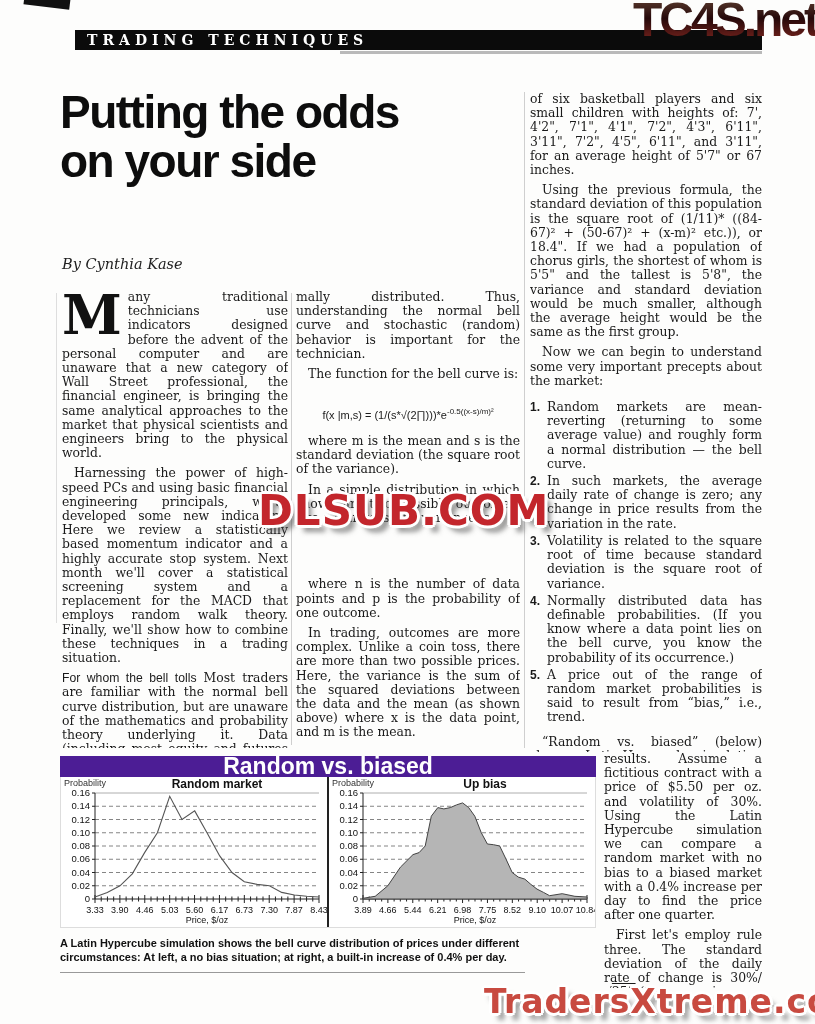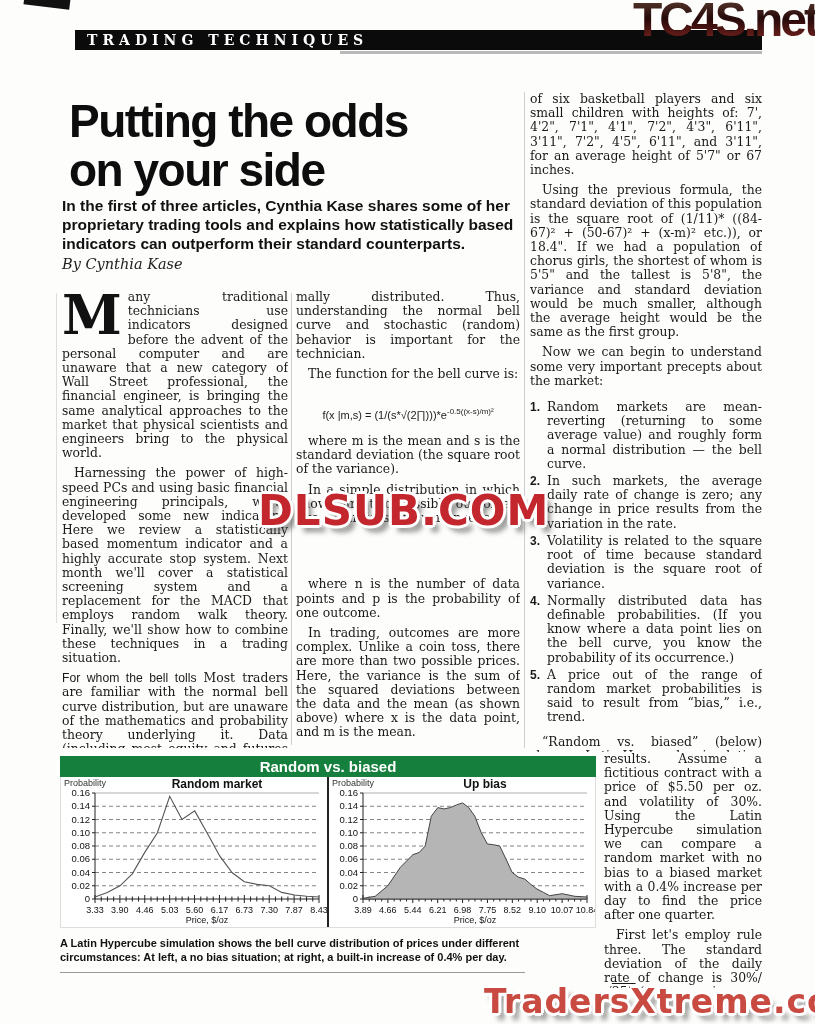--- a/index.html
+++ b/index.html
@@ -16,21 +16,21 @@
         font-size:48px;letter-spacing:-3px;
         background:linear-gradient(180deg,#6b4b3a 0%,#26090a 48%,#8a2a22 100%);
         -webkit-background-clip:text;background-clip:text;color:transparent;}
   .wm-red{font-family:"DejaVu Sans",sans-serif;font-weight:900;letter-spacing:1px;color:#c3262c;
         text-shadow:-2px -2px 0 #fff,2px -2px 0 #fff,-2px 2px 0 #fff,2px 2px 0 #fff,
                     -3px 0 0 #fff,3px 0 0 #fff,0 -3px 0 #fff,0 3px 0 #fff,
                     6px 7px 5px rgba(70,70,70,.55);}
   .wm-dlsub{position:absolute;left:258px;top:486px;font-size:42px;}
   .wm-traders{position:absolute;left:484px;top:982px;font-size:33px;color:#c84a40;}
   
-  .title{position:absolute;left:60px;top:88px;margin:9px;width:470px;font-family:"Liberation Sans",sans-serif;
+  .title{position:absolute;left:60px;top:88px;margin:0;width:470px;font-family:"Liberation Sans",sans-serif;
         font-weight:bold;font-size:46px;line-height:49px;letter-spacing:-1.5px;color:#0d0d0d;white-space:pre-line;}
   .subtitle{position:absolute;left:62px;top:196px;margin:0;width:452px;font-family:"Liberation Sans",sans-serif;
         font-weight:bold;font-size:15.5px;line-height:19px;color:#111;}
   .byline{position:absolute;left:62px;top:256px;margin:0;font-style:italic;font-size:14.5px;color:#222;text-align:right;}
   
   .col{position:absolute;text-align:justify;font-size:12.4px;line-height:14.2px;overflow:hidden;}
   .col p{margin:0 0 6px 0;}
   .col p.ind{text-indent:12px;}
   .col1{left:62px;top:290px;width:226px;height:458px;}
   .col2{left:296px;top:290px;width:224px;height:458px;}
@@ -46,22 +46,22 @@
   .formula{text-align:center;font-family:"Liberation Sans",sans-serif;font-size:11px;margin:24px 0 12px 0;}
   .formula sup{font-size:8px;}
   .wm-gap{height:46px;}
   .ovl{text-decoration:overline;}
   .num{font-weight:bold;font-family:"Liberation Sans",sans-serif;font-size:12px;width:17px;flex-shrink:0;}
   .li{display:flex;margin:0 0 3px 0;}
   .li .txt{flex:1;text-align:justify;}
   .list{margin-top:12px;margin-bottom:10px;}
   
   .figure{position:absolute;left:60px;top:756px;width:536px;}
-  .fig-header{background:#15803d;color:#fff;text-align:center;font-family:"Liberation Sans",sans-serif;
-        font-weight:bold;font-size:15px;height:21px;line-height:21px;}
+  .fig-header{background:#4c1d95;color:#fff;text-align:center;font-family:"Liberation Sans",sans-serif;
+        font-weight:bold;font-size:23px;height:21px;line-height:21px;}
   .fig-charts{display:flex;background:#fff;border:1px solid #ddd;border-top:none;}
   .chart{width:266px;height:150px;}
   .chart-divider{width:2px;background:#222;}
   .fig-caption{position:absolute;left:60px;top:936px;width:536px;margin:0;font-family:"Liberation Sans",sans-serif;
         font-weight:bold;font-size:11px;line-height:14px;color:#111;}
   .caption-rule{position:absolute;left:60px;top:972px;width:465px;height:1px;background:#999;}
   
   .grid{stroke:#666;stroke-width:0.8;stroke-dasharray:4 3;}
   .topline{stroke:#999;stroke-width:0.8;}
   .axis{stroke:#222;stroke-width:1;}
@@ -81,21 +81,20 @@
 
   <div class="topbar">
     <span>TRADING TECHNIQUES</span>
   </div>
   <div class="topbar-shadow"></div>
 
   <div class="wm-tc4s">TC4S.net</div>
 
   <h1 class="title">Putting the odds
 on your side</h1>
-  <p class="subtitle">In the first of three articles, Cynthia Kase shares some of her proprietary trading tools and explains how statistically based indicators can outperform their standard counterparts.</p>
   <p class="byline">By Cynthia Kase</p>
 
   <div class="colrule r0"></div>
   <div class="colrule r1"></div>
   <div class="colrule r2"></div>
 
   <div class="col col1">
     <p><span class="dropcap">M</span><span>any traditional technicians use indicators designed before the advent of the personal computer and are unaware that a new category of Wall Street professional, the financial engineer, is bringing the same analytical approaches to the market that physical scientists and engineers bring to the physical world.</span></p>
     <p class="ind">Harnessing the power of high-speed PCs and using basic financial engineering principals, we've developed some new indicators. Here we review a statistically based momentum indicator and a highly accurate stop system. Next month we'll cover a statistical screening system and a replacement for the MACD that employs random walk theory. Finally, we'll show how to combine these techniques in a trading situation.</p>
     <p><span class="lead">For whom the bell tolls</span> <span>Most traders are familiar with the normal bell curve distribution, but are unaware of the mathematics and probability theory underlying it. Data (including most equity and futures data) that is affected by a high number of minor and independent random events is, over time, roughly nor-</span></p>

